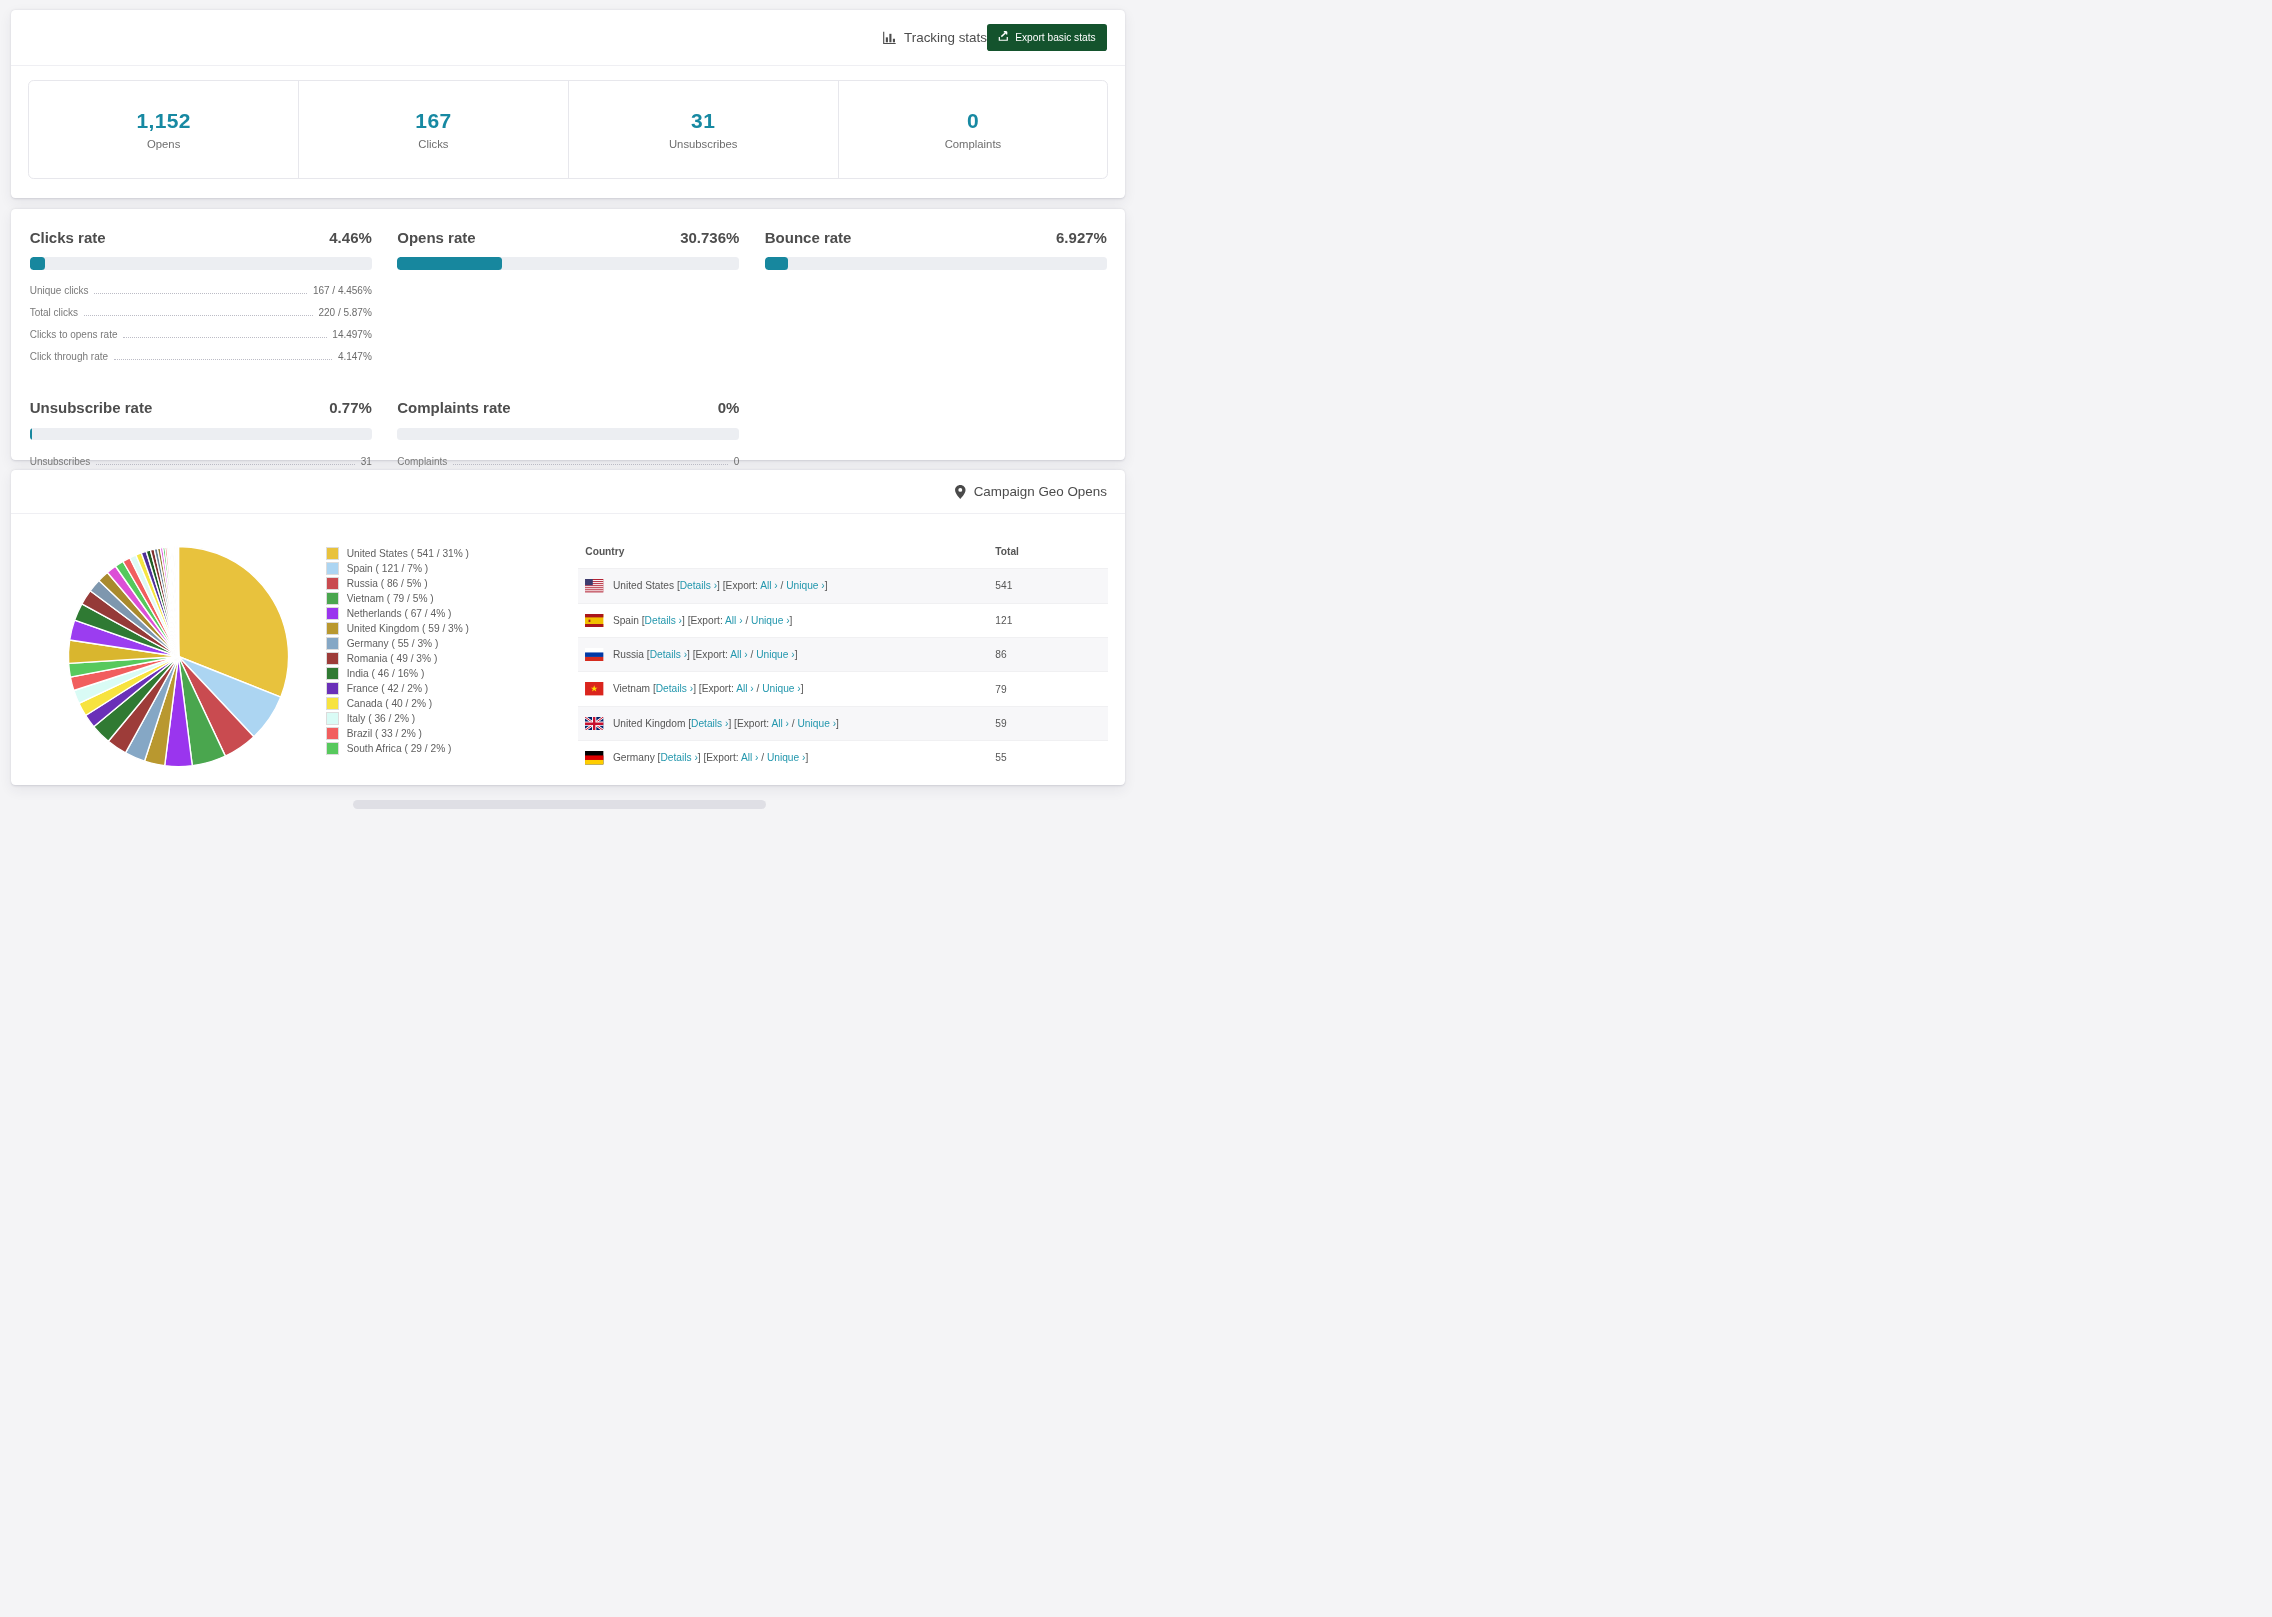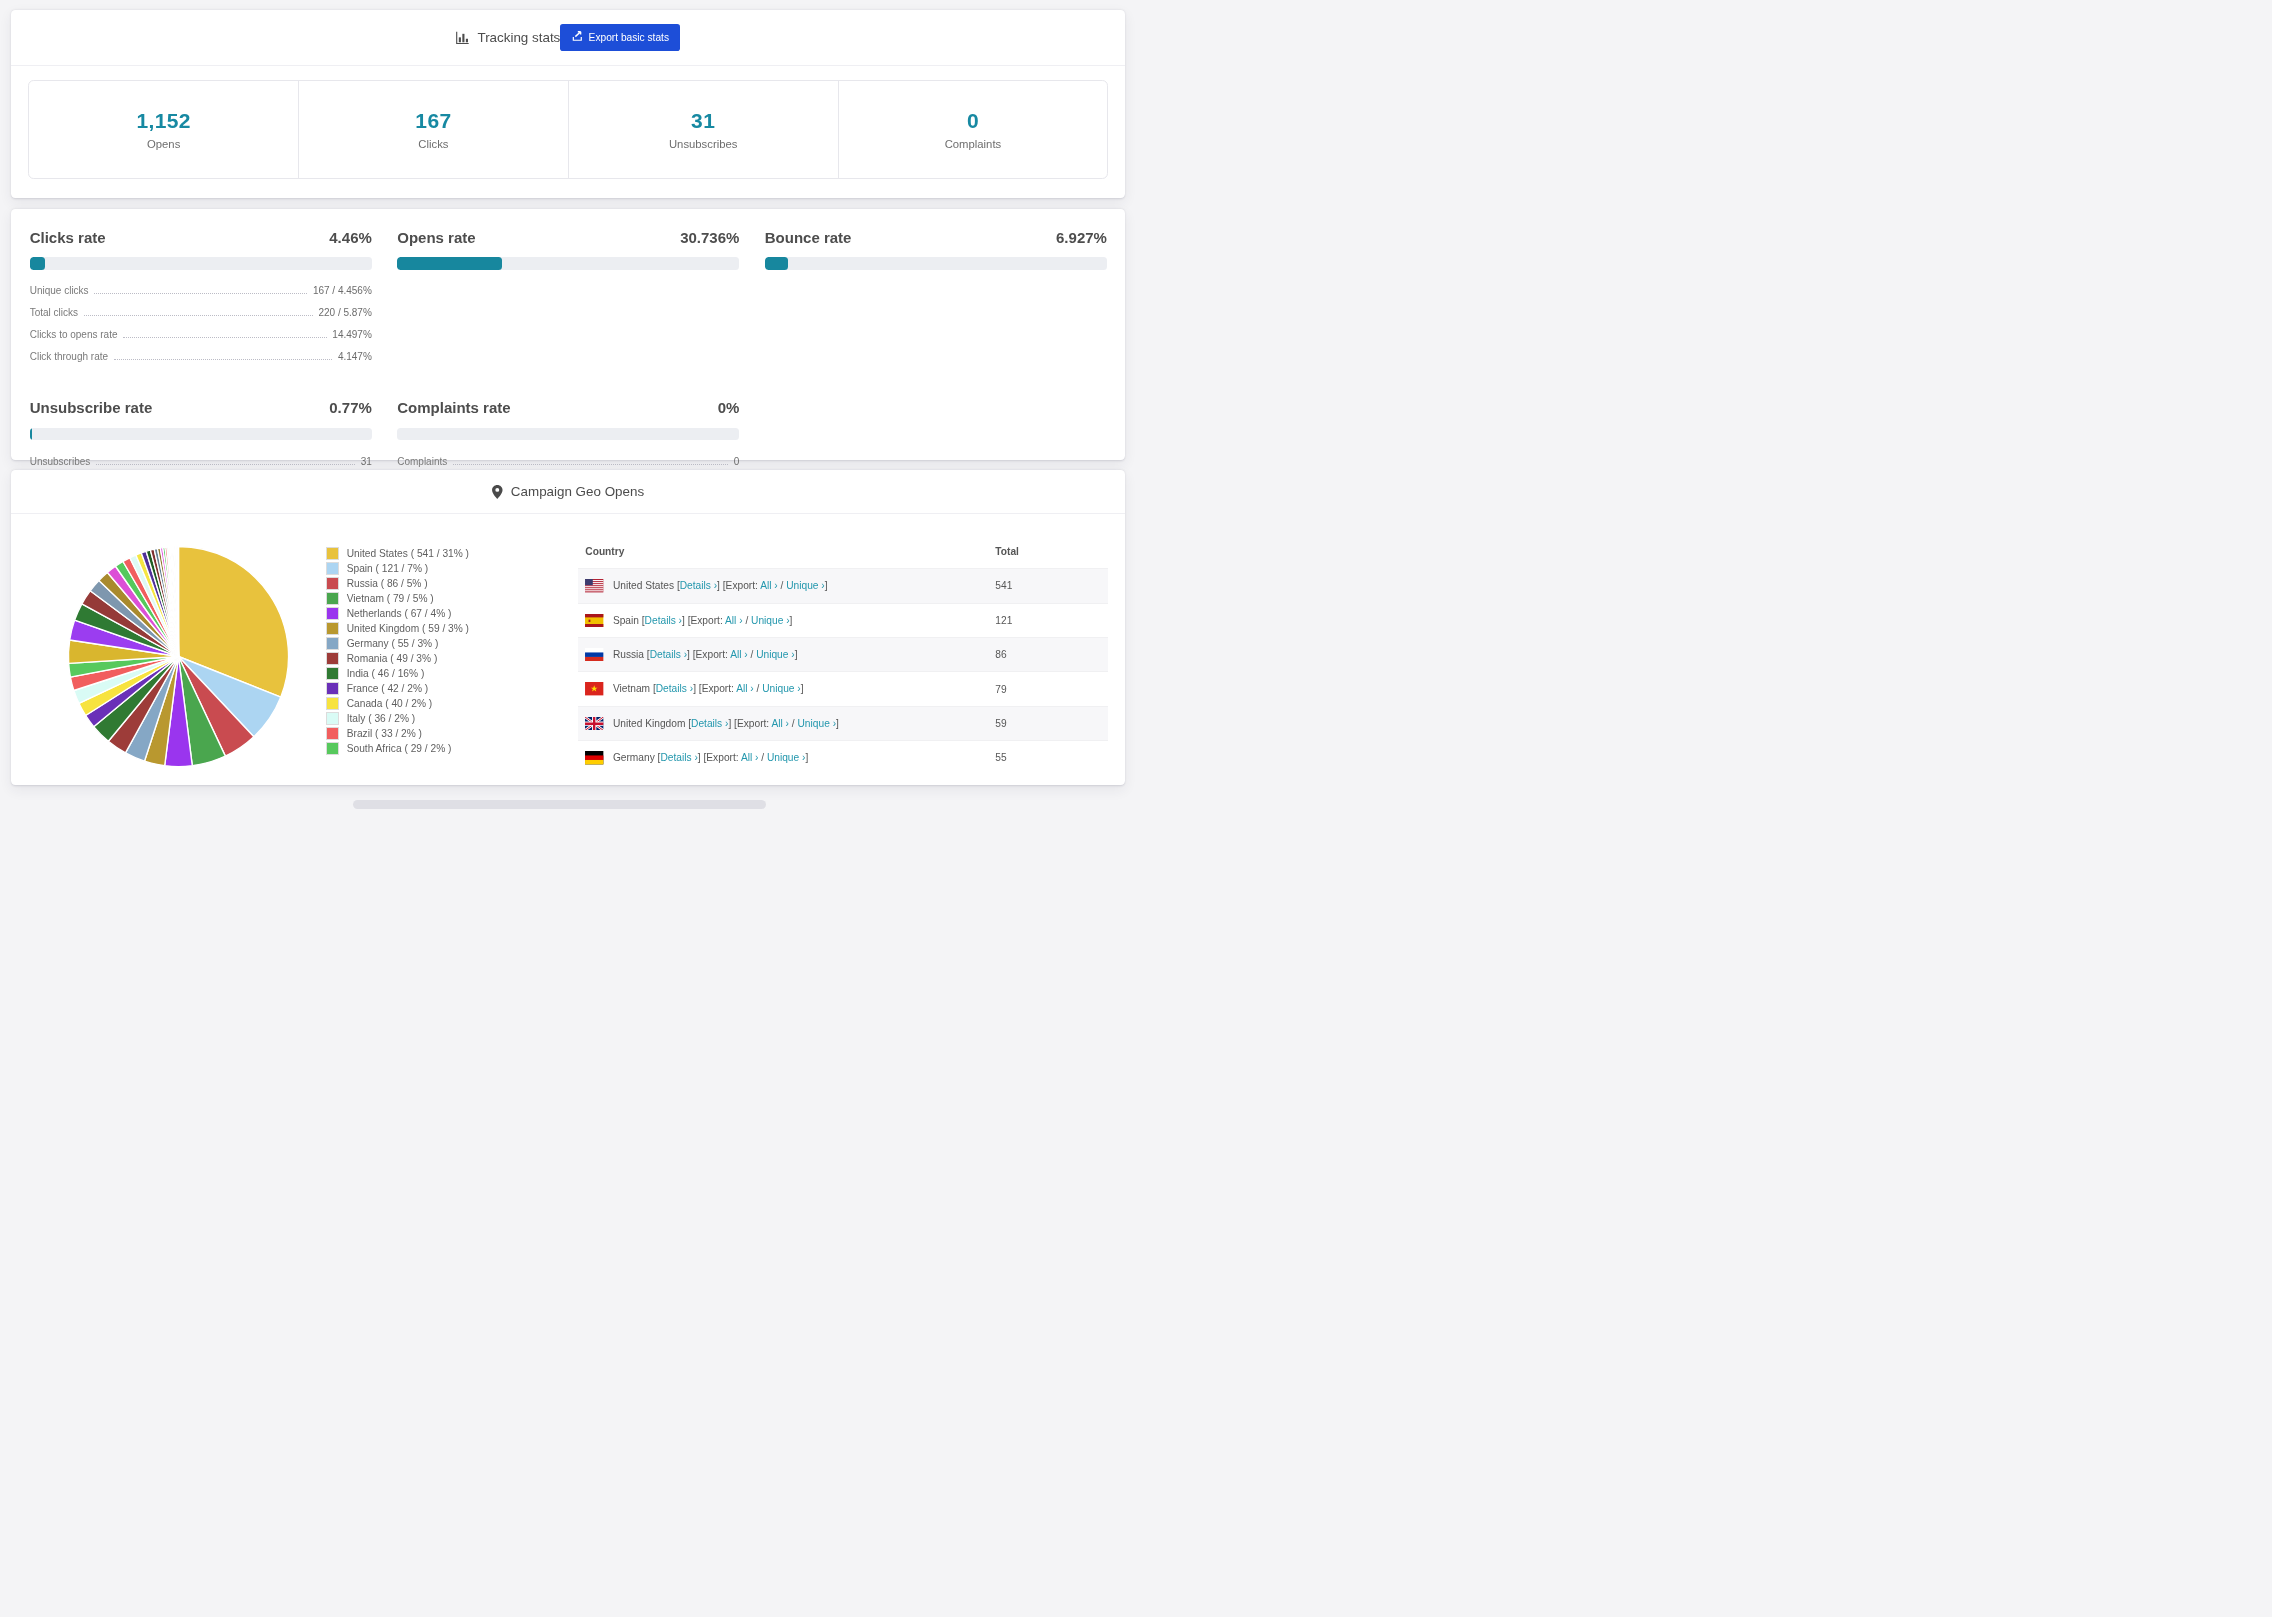--- a/index.html
+++ b/index.html
@@ -1,24 +1,24 @@
 <!DOCTYPE html>
 <html style="font-size:11.3px"><head>
 <meta charset="utf-8">
 <style>
   html,body{margin:0;padding:0;background:#f4f4f6;font-family:"Liberation Sans",sans-serif;color:#555;}
   .page{position:relative;width:1136px;height:809px;overflow:hidden;background:#f4f4f6;}
   .card{position:absolute;left:11.3px;width:1114px;background:#fff;border-radius:4.2px;
         box-shadow:0 0.7px 2.1px rgba(40,45,70,.14),0 4.2px 12.7px rgba(40,45,70,.07);box-sizing:border-box;}
-  .card-head{display:flex;justify-content:center;align-items:center;
+  .card-head{display:flex;justify-content:flex-end;align-items:center;
              padding:14px 18.4px;border-bottom:0.7px solid #efeff3;}
   .card-title{margin:0;font-size:13.4px;font-weight:400;color:#4c4c4c;display:flex;align-items:center;gap:7.8px;}
   .card-title svg{display:block;}
   
-  .btn-export{display:flex;align-items:center;gap:6.4px;background:#1d4ed8;color:#fff;border:none;
+  .btn-export{display:flex;align-items:center;gap:6.4px;background:#14532d;color:#fff;border:none;
               border-radius:2.8px;padding:7px 11.3px;font-size:10.2px;font-family:inherit;cursor:pointer;}
   
   .stats-row{display:flex;margin:14px 17px;border:0.7px solid #e7e7ec;border-radius:5.6px;height:97px;}
   .stat{flex:1;display:flex;flex-direction:column;justify-content:center;align-items:center;border-left:0.7px solid #e7e7ec;}
   .stat:first-child{border-left:none;}
   .stat-value{font-size:21px;font-weight:700;color:#1789a2;letter-spacing:0.4px;}
   .stat-label{font-size:11.3px;color:#6e6e6e;margin-top:5px;}
   
   .rates-grid{display:grid;grid-template-columns:repeat(3,1fr);column-gap:25.4px;row-gap:27px;padding:20px 18.4px 17px;}
   .rate-head{display:flex;justify-content:space-between;align-items:baseline;font-size:15px;font-weight:700;color:#4d4d4d;}

